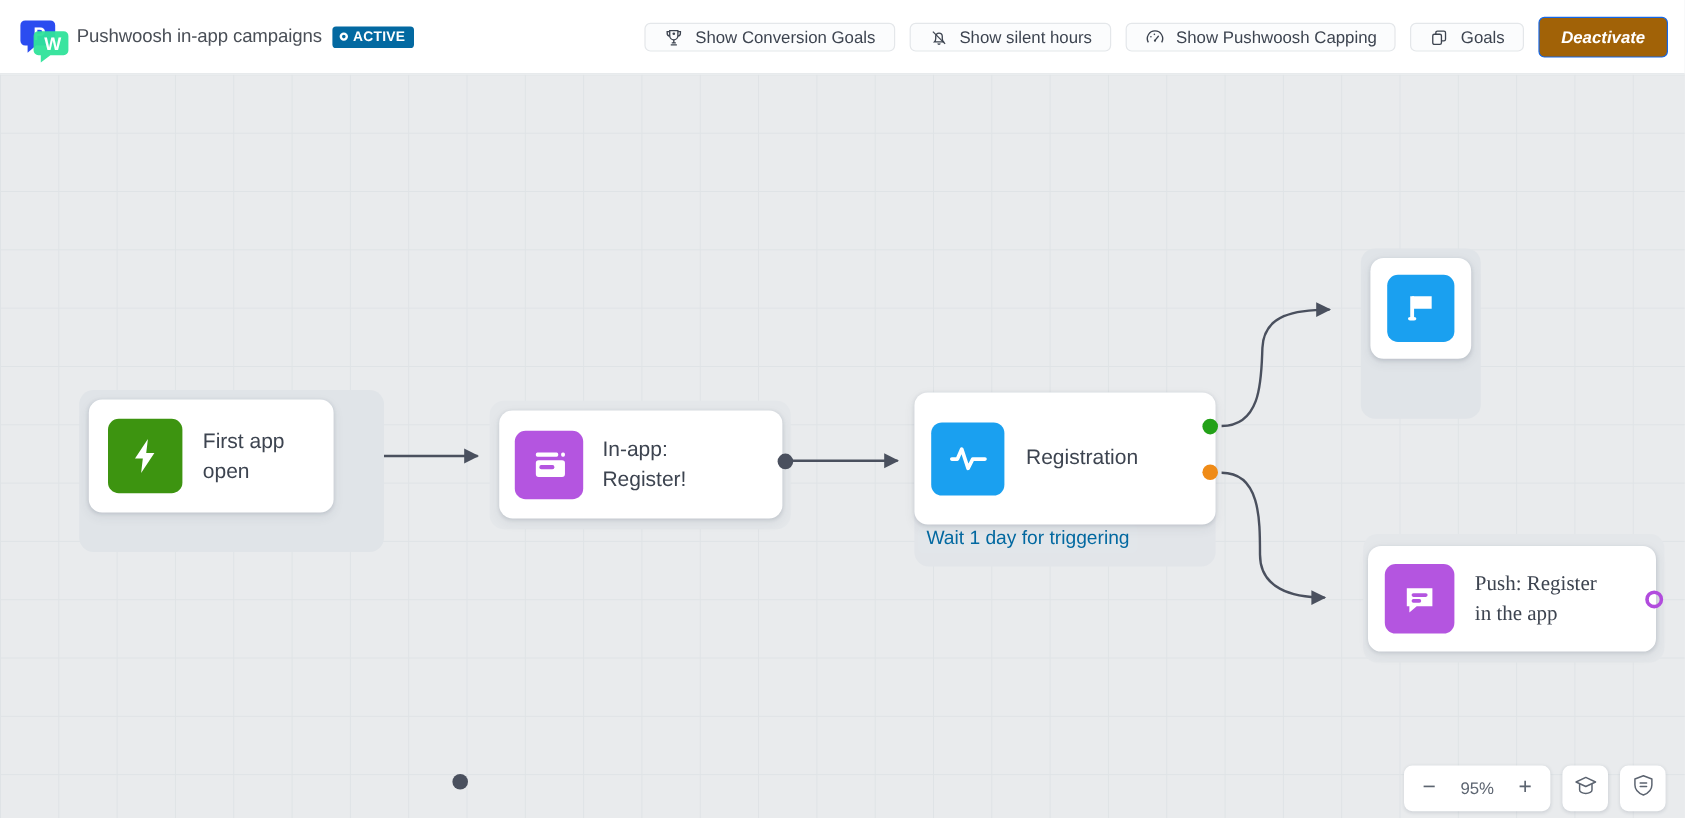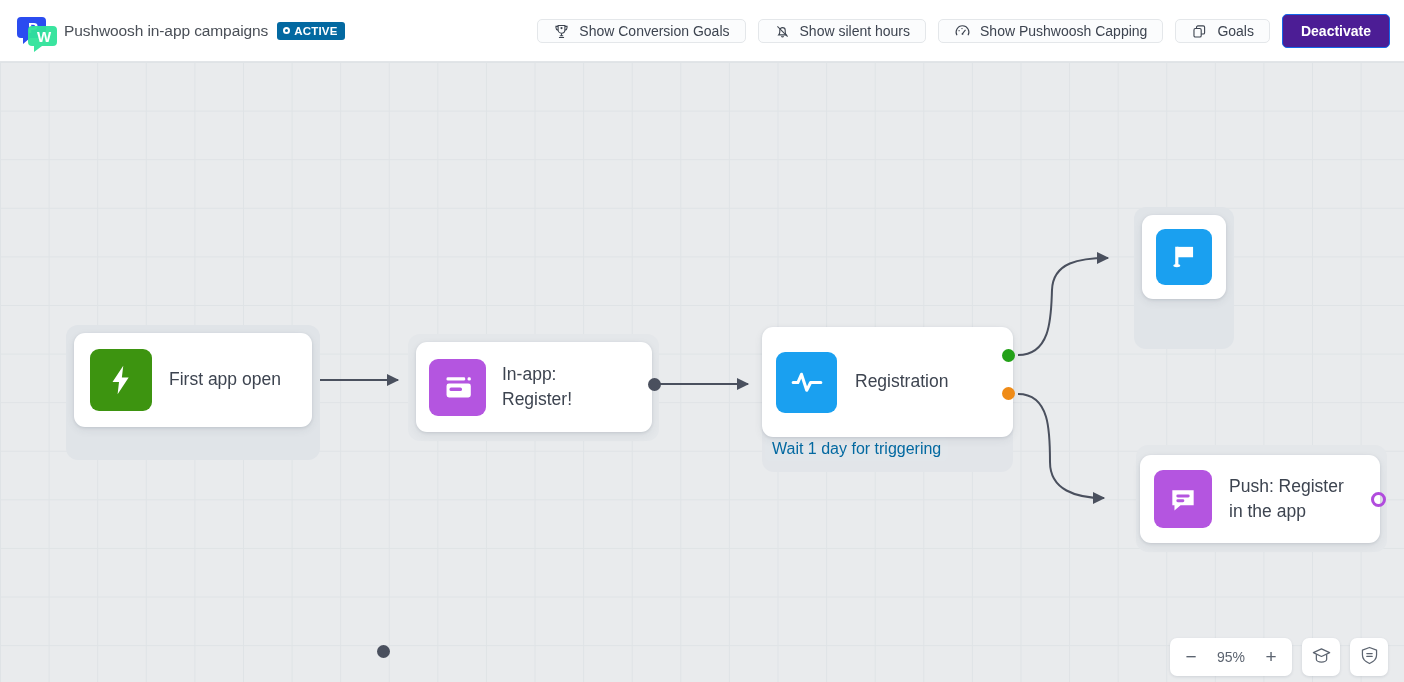--- a/index.html
+++ b/index.html
@@ -90,25 +90,26 @@
     border-radius: 5px;
     background: #fbfcfd;
     color: #3d4450;
     font-size: 14px;
     white-space: nowrap;
     cursor: pointer;
     box-sizing: border-box;
   }
   .hbtn svg { display:block; flex:0 0 auto; }
   .hbtn.primary {
-    background: #4c1d95;
+    background: #a16207;
     border-color: #1467e8;
     color: #ffffff;
     font-weight: bold;
     padding: 16px 18px;
+    font-style: italic;
   }
 
   
   #canvas {
     position: absolute;
     top: 62px; left: 0;
     width: 1404px;
     height: 620px;
     background-color: #e9ebed;
     background-image:
@@ -326,21 +327,21 @@
       <path d="M659,322 L748,322" stroke="#4a505e" stroke-width="2" fill="none" marker-end="url(#arrow)"></path>
 
       <path d="M1018,293 C1052,293 1051,252 1052,228 C1053,200 1080,196 1108,196" stroke="#4a505e" stroke-width="2" fill="none" marker-end="url(#arrow)"></path>
 
       <path d="M1018,332 C1050,332 1050,370 1050,400 C1050,428 1076,436 1104,436" stroke="#4a505e" stroke-width="2" fill="none" marker-end="url(#arrow)"></path>
     </svg>
 
     <div class="group-box" style="left:66px; top:263px; width:254px; height:135px;"></div>
     <div class="group-label" style="left:74px; top:372px;">Entry</div>
 
-    <div class="node" style="left:74px; top:271px; width:238px; height:94px; padding:0 0 0 16px;">
+    <div class="node" style="left:74px; top:271px; width:204px; height:94px; padding:0 0 0 16px;">
       <div class="node-icon" style="width:62px; height:62px; background:#3d9410;">
         <svg width="34" height="34" viewBox="0 0 24 24">
             <path d="M13.6 2 L6 13.4 h4.6 L9.6 22 L17.4 10.2 h-4.8 z" fill="#ffffff"></path>
           </svg>
       </div>
       <div class="node-label big" style="margin-left:17px;">First app open</div>
       <div class="port dark" style="left:303px; top:312px; position:absolute;"></div>
     </div>
 
     <div class="group-box" style="left:408px; top:272px; width:251px; height:107px; background:#e4e7ea;"></div>
@@ -377,21 +378,21 @@
         <svg width="32" height="32" viewBox="0 0 24 24">
           <path d="M6.6 4.4 h12.2 v7.8 H6.6 z" fill="#ffffff"></path>
           <path d="M5.4 4.4 h2.4 v13.6 c0 0.8 -0.6 1.3 -1.2 1.3 s-1.2 -0.5 -1.2 -1.3 z" fill="#ffffff"></path>
           <ellipse cx="6.6" cy="18.4" rx="2.6" ry="1.2" fill="#ffffff"></ellipse>
         </svg>
       </div>
     </div>
     <div class="group-label" style="left:1170px; top:248px;">Exit</div>
 
     <div class="group-box" style="left:1136px; top:383px; width:251px; height:107px; background:#e4e7ea;"></div>
-    <div class="node" style="left:1140px; top:393px; width:240px; height:88px; padding:0 0 0 14px;">
+    <div class="node" style="left:1140px; top:393px; width:240px; height:88px; padding:0 0 0 14px;font-family:Liberation Serif, serif;">
       <div class="node-icon" style="width:58px; height:58px; background:#b455e0;">
         <svg width="32" height="32" viewBox="0 0 24 24">
           <path d="M4 5.4 h16 v11.2 h-9.8 l-4.6 4 v-4 H4 z" fill="#ffffff"></path>
           <rect x="7" y="8.6" width="10" height="2.2" rx="1.1" fill="#b455e0"></rect>
           <rect x="7" y="12.2" width="6" height="2.2" rx="1.1" fill="#b455e0"></rect>
         </svg>
       </div>
       <div class="node-label big" style="margin-left:17px;">Push: Register
 in the app</div>
     </div>

